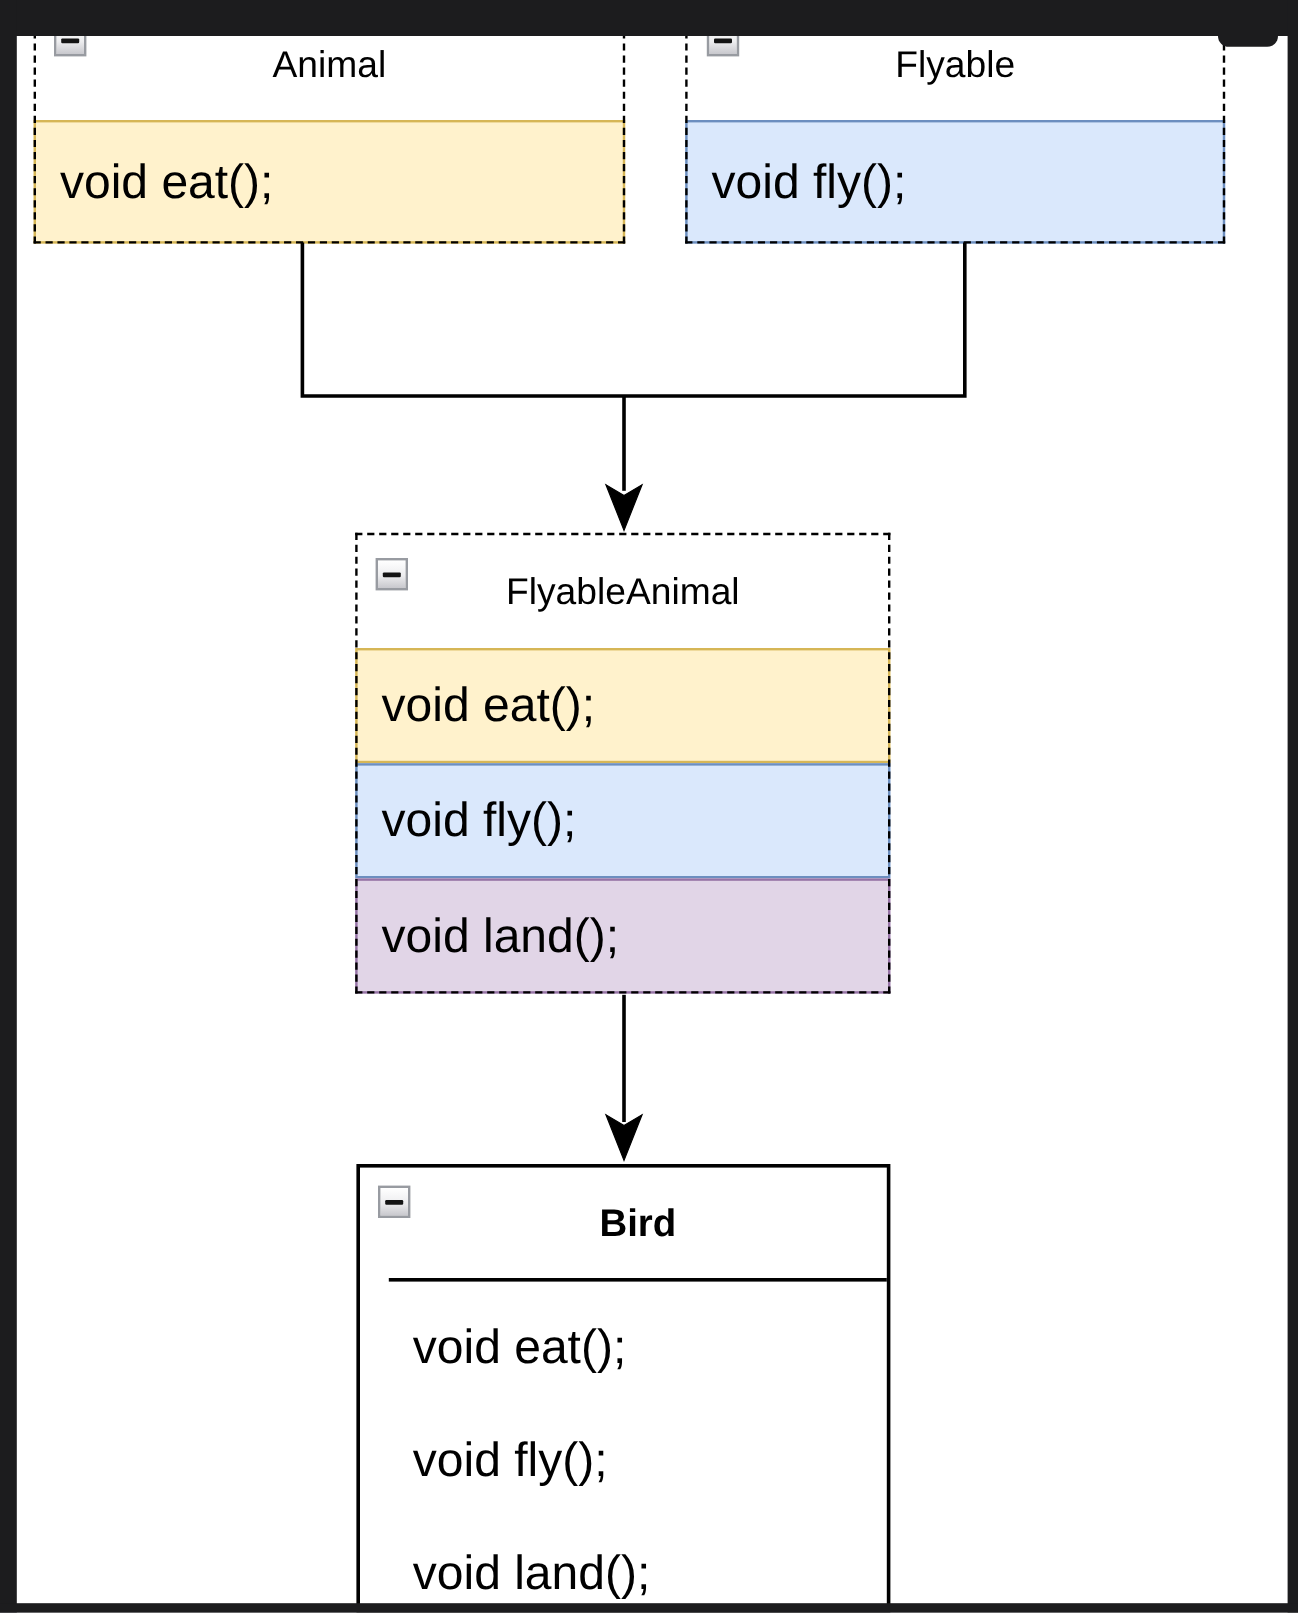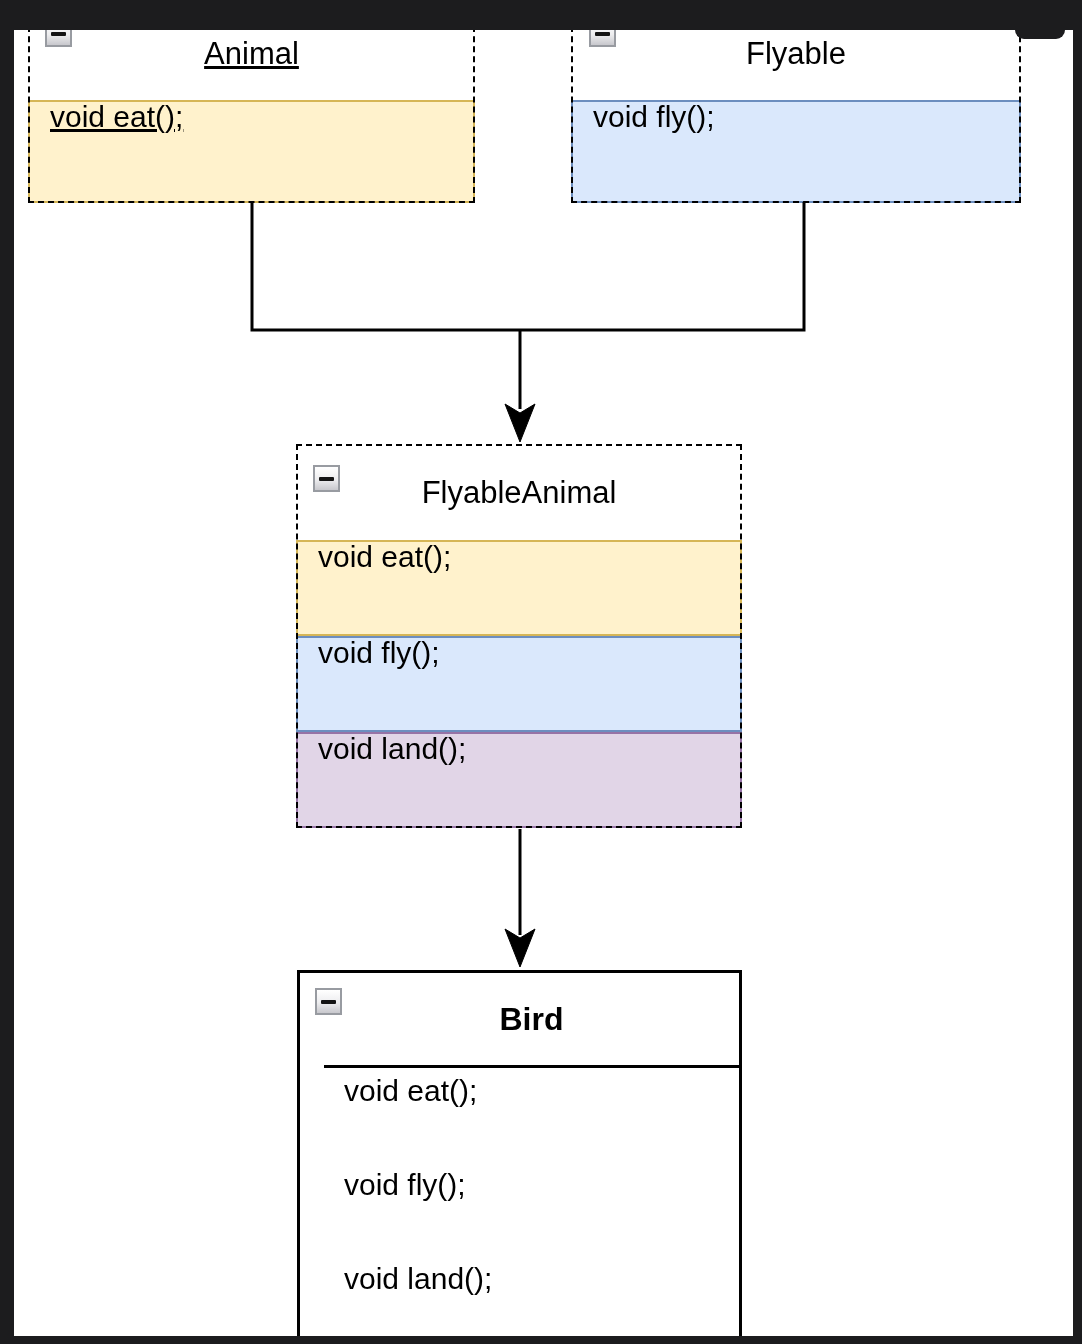--- a/index.html
+++ b/index.html
@@ -20,29 +20,29 @@
   .frame-notch{left:1015px;top:30px;width:50px;height:9px;border-radius:0 0 9px 9px;}
   
   .uml-group{position:absolute;z-index:2;}
   .dash-overlay{position:absolute;left:0;top:0;right:0;bottom:0;border:2px dashed #000;pointer-events:none;z-index:3;}
   .cls-title{
     display:flex;align-items:center;justify-content:center;
     font-size:31px;line-height:1;background:transparent;
   }
   .method{
     box-sizing:border-box;
-    display:flex;align-items:flex-start;
-    padding-left:20px;font-size:30px;line-height:1;
+    display:flex;align-items:center;
+    padding-left:20px;font-size:40px;line-height:1;
     border:2px solid transparent;
   }
   .row-yellow{background:#FFF2CC;border-color:#D6B656;}
   .row-blue{background:#DAE8FC;border-color:#6C8EBF;}
   .row-purple{background:#E1D5E7;border-color:#9673A6;}
   
-  #g-animal{left:28px;top:6px;width:447px;height:197px;text-decoration:underline;}
+  #g-animal{left:28px;top:6px;width:493px;height:197px;}
   #g-animal .cls-title{height:94px;}
   #g-animal .method{height:103px;}
   
   #g-flyable{left:571px;top:6px;width:450px;height:197px;}
   #g-flyable .cls-title{height:94px;}
   #g-flyable .method{height:103px;}
   
   #g-fa{left:296px;top:444px;width:446px;height:384px;}
   #g-fa .cls-title{height:96px;}
   #g-fa .method{height:96px;}

